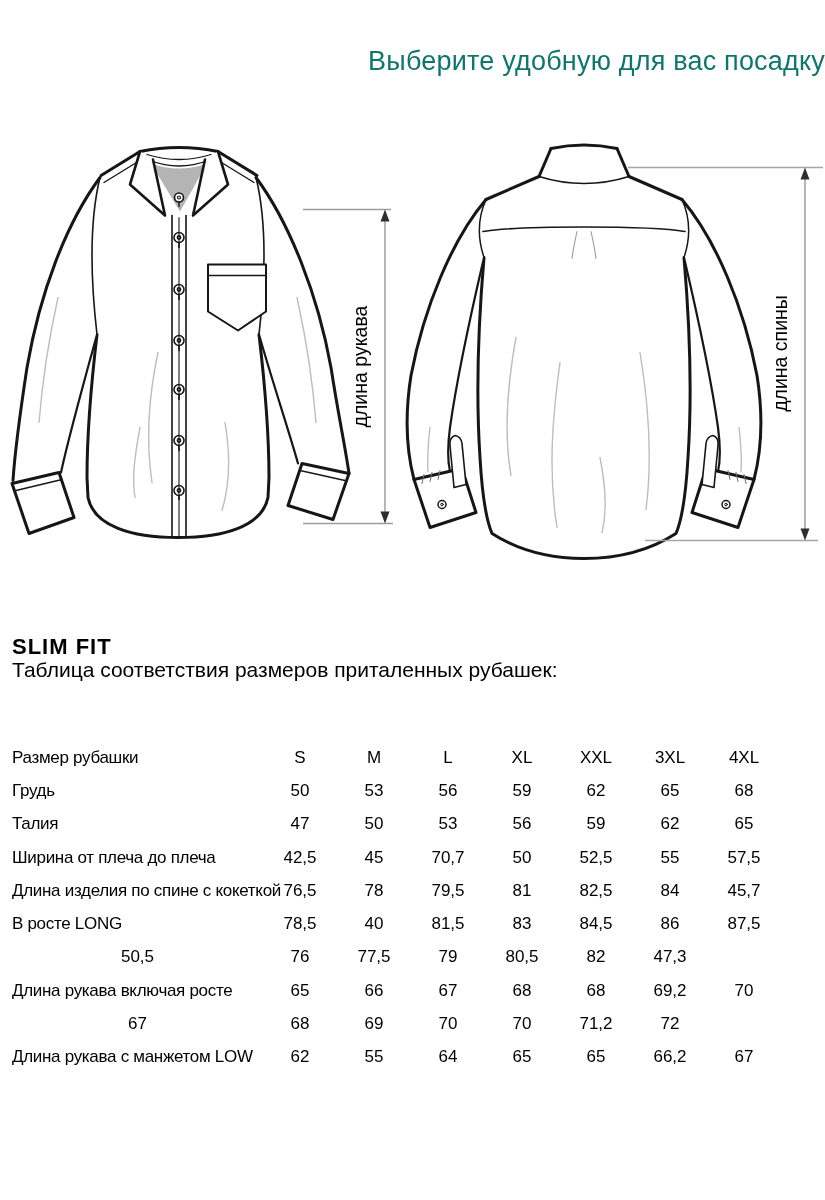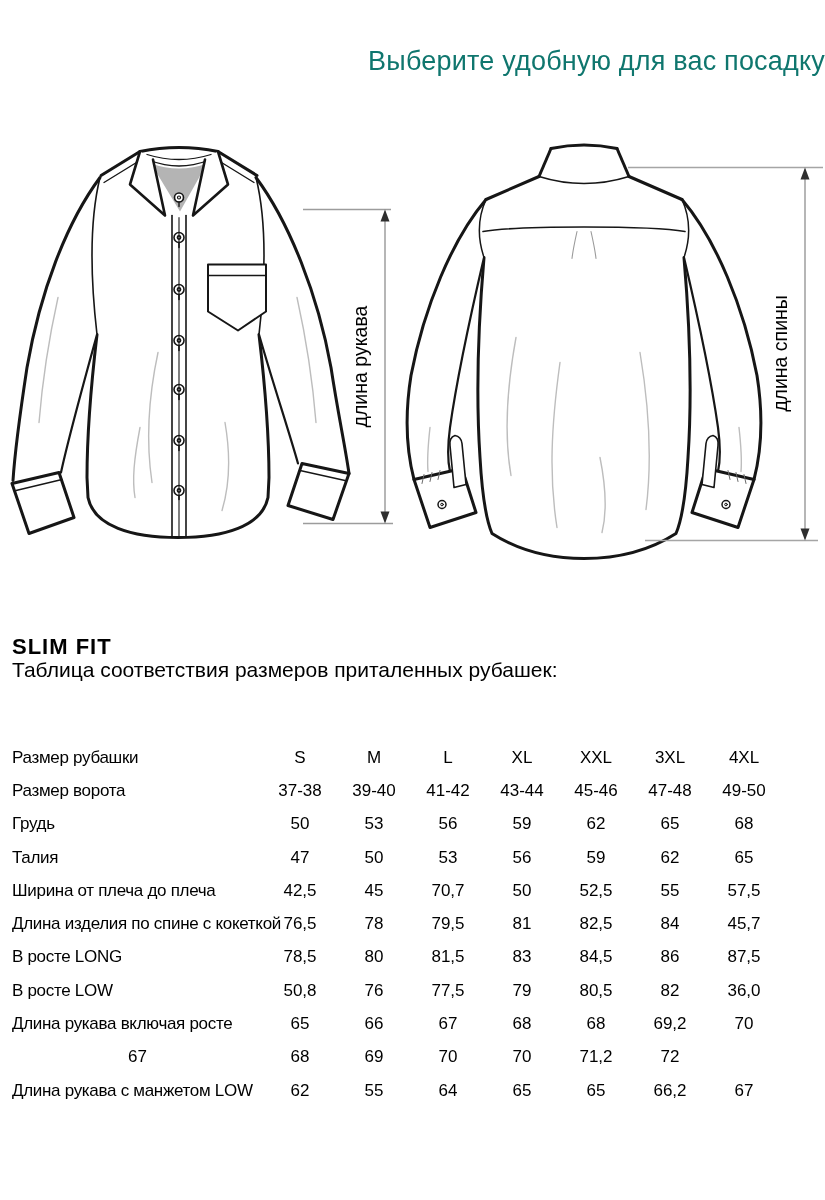--- a/index.html
+++ b/index.html
@@ -208,30 +208,20 @@
       <div class="cell lbl">Размер рубашки</div>
       <div class="cell">S</div>
       <div class="cell">M</div>
       <div class="cell">L</div>
       <div class="cell">XL</div>
       <div class="cell">XXL</div>
       <div class="cell">3XL</div>
       <div class="cell">4XL</div>
     </div>
     <div class="size-row">
-      <div class="cell lbl">Размер ворота</div>
-      <div class="cell">37-38</div>
-      <div class="cell">39-40</div>
-      <div class="cell">41-42</div>
-      <div class="cell">43-44</div>
-      <div class="cell">45-46</div>
-      <div class="cell">47-48</div>
-      <div class="cell">49-50</div>
-    </div>
-    <div class="size-row">
       <div class="cell lbl">Грудь</div>
       <div class="cell">50</div>
       <div class="cell">53</div>
       <div class="cell">56</div>
       <div class="cell">59</div>
       <div class="cell">62</div>
       <div class="cell">65</div>
       <div class="cell">68</div>
     </div>
     <div class="size-row">
@@ -260,36 +250,35 @@
       <div class="cell">78</div>
       <div class="cell">79,5</div>
       <div class="cell">81</div>
       <div class="cell">82,5</div>
       <div class="cell">84</div>
       <div class="cell">45,7</div>
     </div>
     <div class="size-row">
       <div class="cell lbl">В росте LONG</div>
       <div class="cell">78,5</div>
-      <div class="cell">80</div>
+      <div class="cell">40</div>
       <div class="cell">81,5</div>
       <div class="cell">83</div>
       <div class="cell">84,5</div>
       <div class="cell">86</div>
       <div class="cell">87,5</div>
     </div>
     <div class="size-row">
-      <div class="cell lbl">В росте LOW</div>
-      <div class="cell">50,8</div>
+      <div class="cell">50,5</div>
       <div class="cell">76</div>
       <div class="cell">77,5</div>
       <div class="cell">79</div>
       <div class="cell">80,5</div>
       <div class="cell">82</div>
-      <div class="cell">36,0</div>
+      <div class="cell">47,3</div>
     </div>
     <div class="size-row">
       <div class="cell lbl">Длина рукава включая росте</div>
       <div class="cell">65</div>
       <div class="cell">66</div>
       <div class="cell">67</div>
       <div class="cell">68</div>
       <div class="cell">68</div>
       <div class="cell">69,2</div>
       <div class="cell">70</div>

